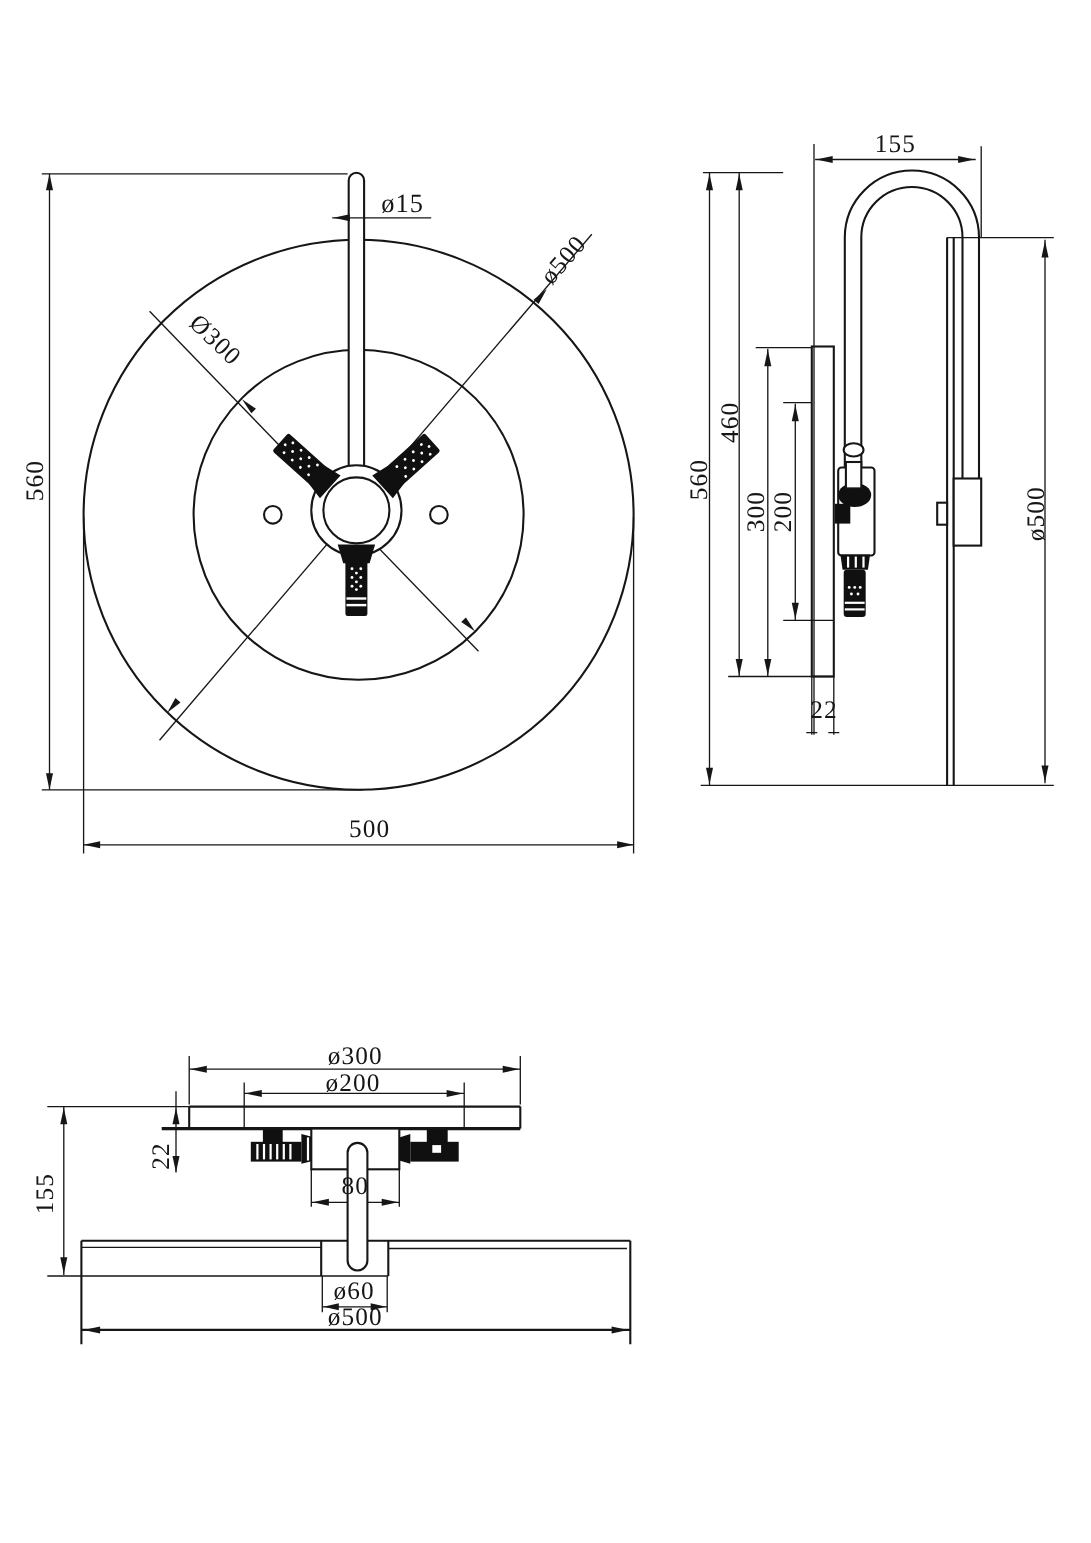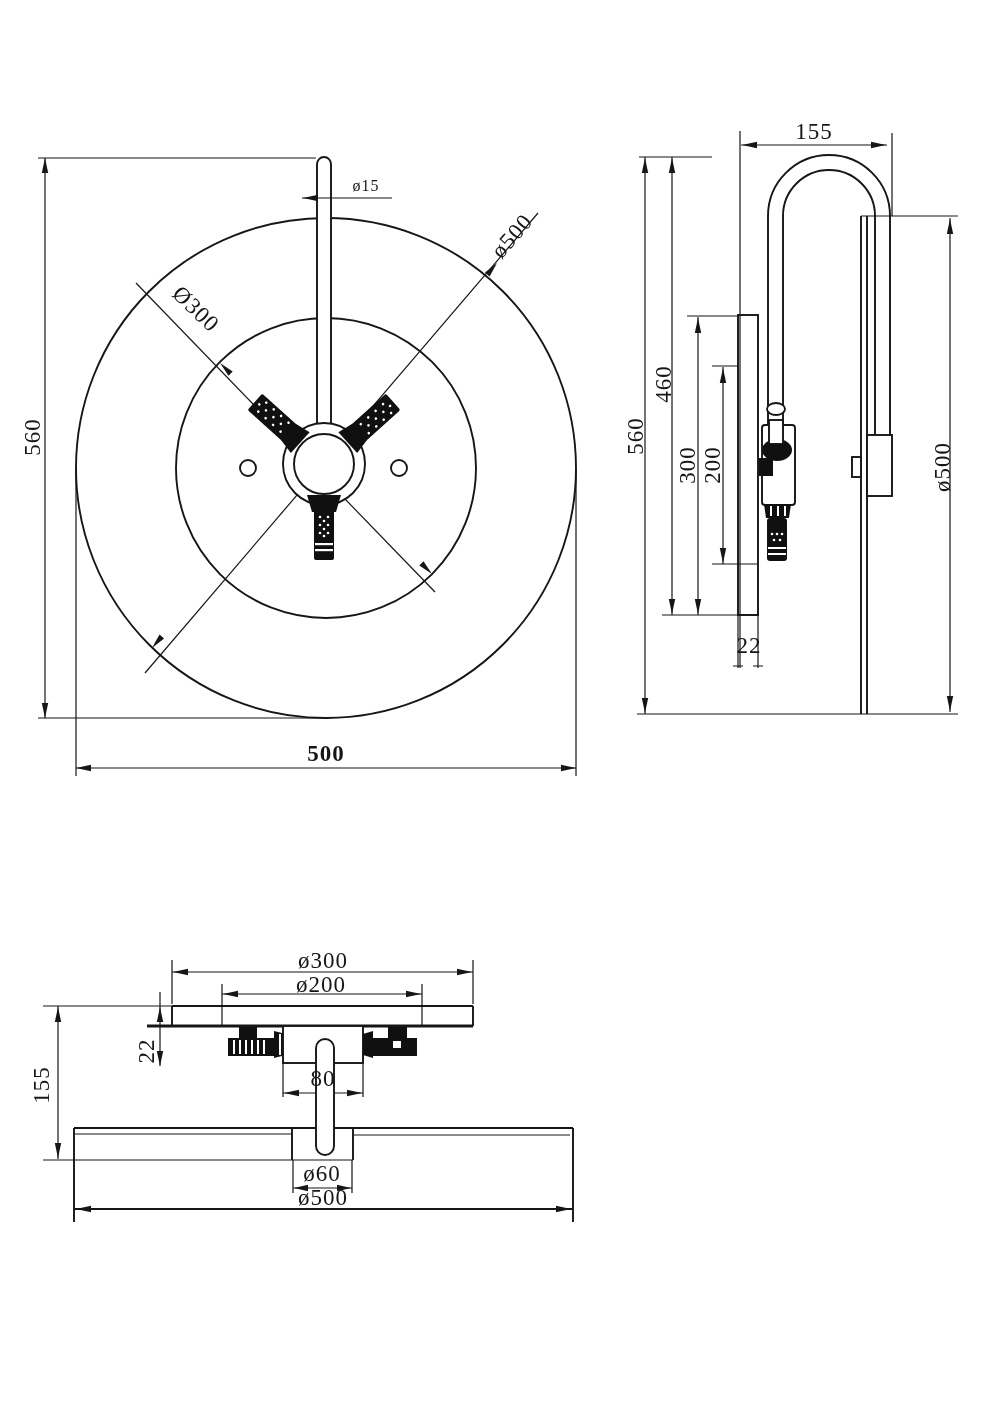--- a/index.html
+++ b/index.html
@@ -4,21 +4,21 @@
 <style>
   html,body{margin:0;padding:0;background:#ffffff;}
   #canvas{position:relative;width:992px;height:1403px;background:#fff;overflow:hidden;
           font-family:"Liberation Serif","DejaVu Serif",serif;color:#141414;}
   #drawing{position:absolute;left:0;top:0;}
   .lbl{position:absolute;white-space:nowrap;font-size:23px;line-height:1;color:#161616;
        transform:translate(-50%,-50%);letter-spacing:1px;}
   .rot270{transform:translate(-50%,-50%) rotate(-90deg);}
   .rot45{transform:translate(-50%,-50%) rotate(44deg);}
   .rot315{transform:translate(-50%,-50%) rotate(-49deg);}
-  .small{font-size:16px;}
+  .small{font-size:24px;}
   svg .ln{stroke:#161616;stroke-width:1.9;fill:none;stroke-linecap:butt;}
   svg .thin{stroke:#161616;stroke-width:1.2;fill:none;}
   svg .thick{stroke:#161616;stroke-width:3;fill:none;}
   svg .blk{fill:#101010;stroke:none;}
   svg .wht{fill:#ffffff;stroke:#161616;stroke-width:1.9;}
   svg .arr{fill:#161616;stroke:none;}
   svg .wd{fill:#ffffff;stroke:none;}
 </style>
 </head>
 <body>
@@ -249,21 +249,21 @@
       <path class="ln" d="M74,1209 H573"></path>
       <path class="arr" d="M76,1209 l15,-3.2 v6.4 z"></path>
       <path class="arr" d="M571,1209 l-15,-3.2 v6.4 z"></path>
     </g>
   </svg>
 
   <div class="lbl rot270" style="left:32px;top:437px;">560</div>
   <div class="lbl small" style="left:366px;top:186px;">ø15</div>
   <div class="lbl rot45" style="left:196px;top:309px;">Ø300</div>
   <div class="lbl rot315" style="left:512px;top:236px;">ø500</div>
-  <div class="lbl" style="left:326px;top:753px;font-weight:bold;">500</div>
+  <div class="lbl" style="left:336px;top:753px;">500</div>
 
   <div class="lbl" style="left:814px;top:131px;">155</div>
   <div class="lbl rot270" style="left:635px;top:436px;">560</div>
   <div class="lbl rot270" style="left:663px;top:384px;">460</div>
   <div class="lbl rot270" style="left:687px;top:465px;">300</div>
   <div class="lbl rot270" style="left:712px;top:465px;">200</div>
   <div class="lbl" style="left:749px;top:645px;">22</div>
   <div class="lbl rot270" style="left:942px;top:467px;">ø500</div>
 
   <div class="lbl" style="left:323px;top:960px;">ø300</div>

